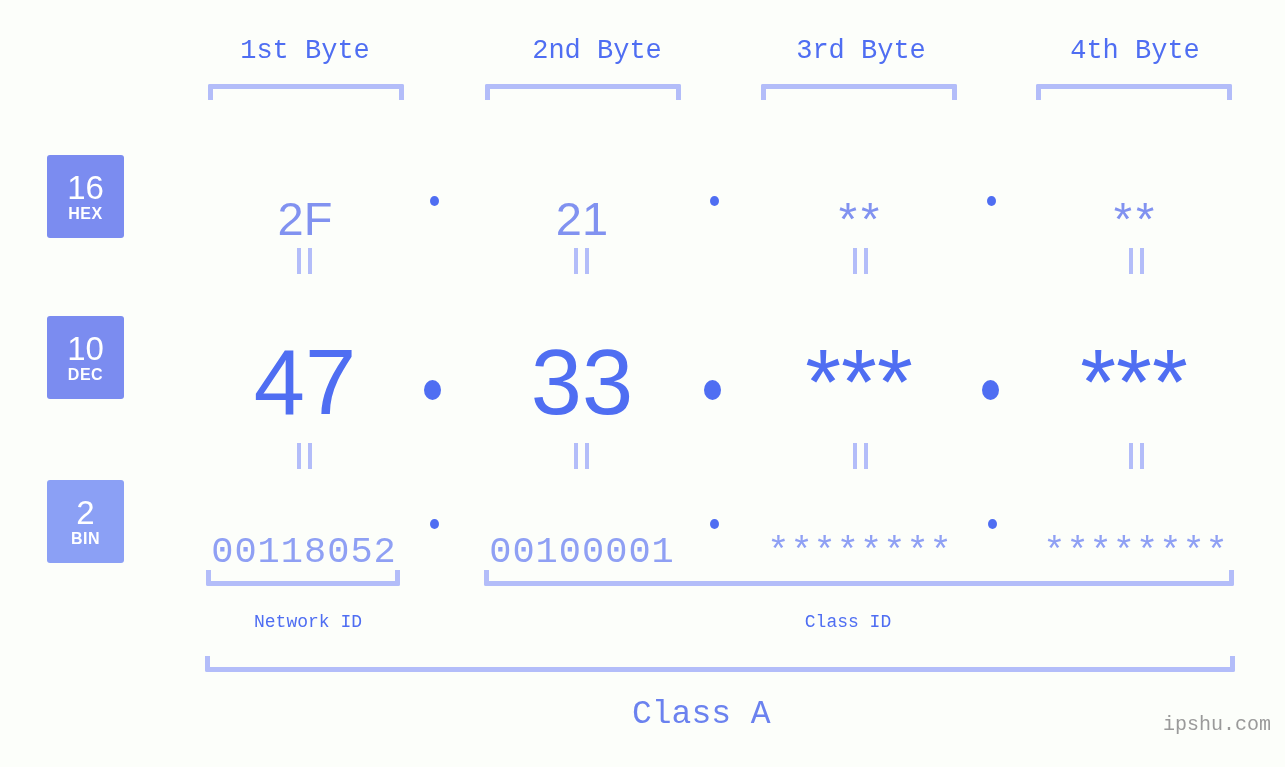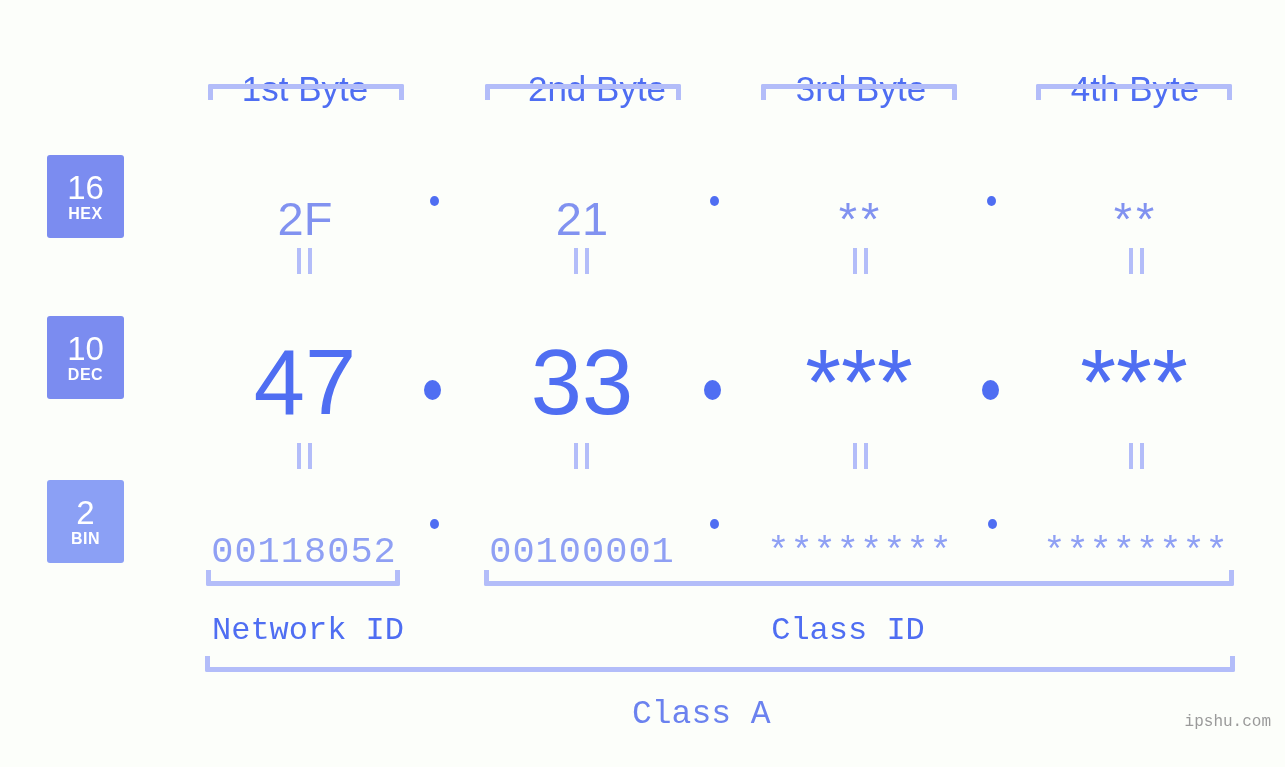--- a/index.html
+++ b/index.html
@@ -13,26 +13,25 @@
     position:relative;
     width:1285px; height:767px;
     background:#fcfefa;
   }
 
   
   .byte-label {
     position:absolute;
     text-align:center;
     color:#4f6ef2;
-    font-size:35px;
-    font-family:Liberation Sans, sans-serif;
+    font-size:27px;
+    font-family:Liberation Mono, monospace;
     letter-spacing:0px;
     white-space:nowrap;
     top:36px;
-    margin-top:33px;
   }
 
   
   .bracket-top {
     position:absolute;
     top:84px;
     height:16px;
     border-top:5px solid #b3bdf9;
     border-left:5px solid #b3bdf9;
     border-right:5px solid #b3bdf9;
@@ -135,21 +134,21 @@
     width:4px;
     height:100%;
     background:#b3bdf9;
   }
 
   
   .id-label {
     position:absolute;
     text-align:center;
     color:#4f6ef2;
-    font-size:32px;
+    font-size:18px;
     font-family:"Liberation Mono", monospace;
     white-space:nowrap;
     top:612px;
   }
 
   
   .class-label {
     position:absolute;
     text-align:left;
     color:#6b82ef;
@@ -158,21 +157,21 @@
     white-space:nowrap;
     top:696px;
   }
 
   
   .watermark {
     position:absolute;
     right:14px;
     top:713px;
     color:#9a9a9a;
-    font-size:16px;
+    font-size:20px;
     font-family:"Liberation Mono", monospace;
     white-space:nowrap;
   }
 </style>
 </head>
 <body>
 
 <div id="stage">
 
   <div class="byte-label" style="left:205px; width:200px;">1st Byte</div>

